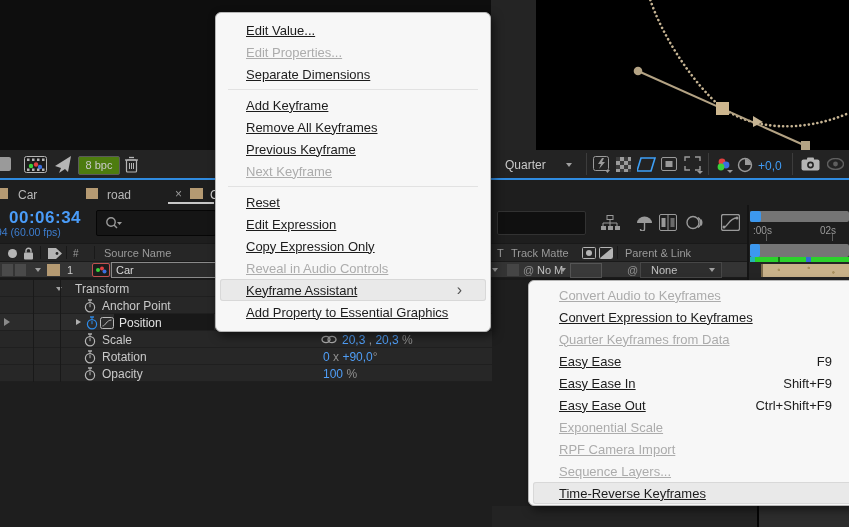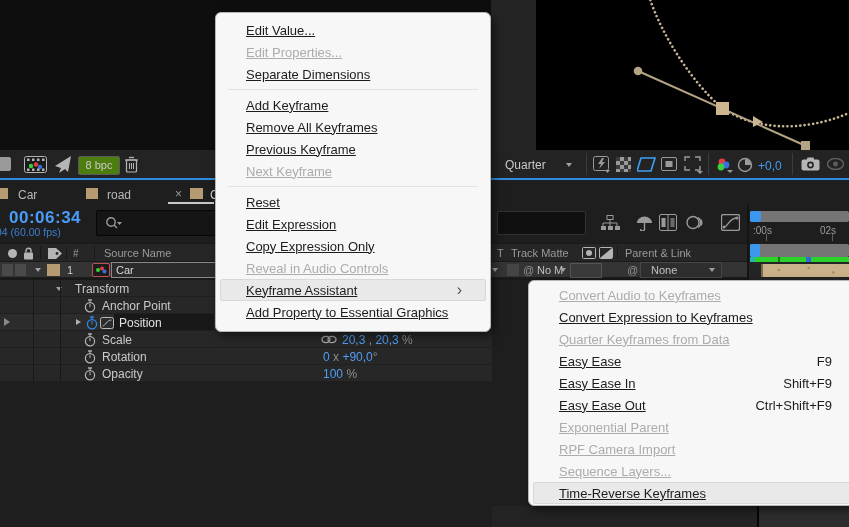--- a/index.html
+++ b/index.html
@@ -392,21 +392,21 @@
       </div>
     <div class="mi">
         <span class="lbl">Easy Ease In</span>
         <span class="sc">Shift+F9</span>
       </div>
     <div class="mi">
         <span class="lbl">Easy Ease Out</span>
         <span class="sc">Ctrl+Shift+F9</span>
       </div>
     <div class="mi dis">
-        <span class="lbl">Exponential Parent</span>
+        <span class="lbl">Exponential Scale</span>
       </div>
     <div class="mi dis">
         <span class="lbl">RPF Camera Import</span>
       </div>
     <div class="mi dis">
         <span class="lbl">Sequence Layers...</span>
       </div>
     <div class="mi hl">
         <span class="lbl">Time-Reverse Keyframes</span>
       </div>

